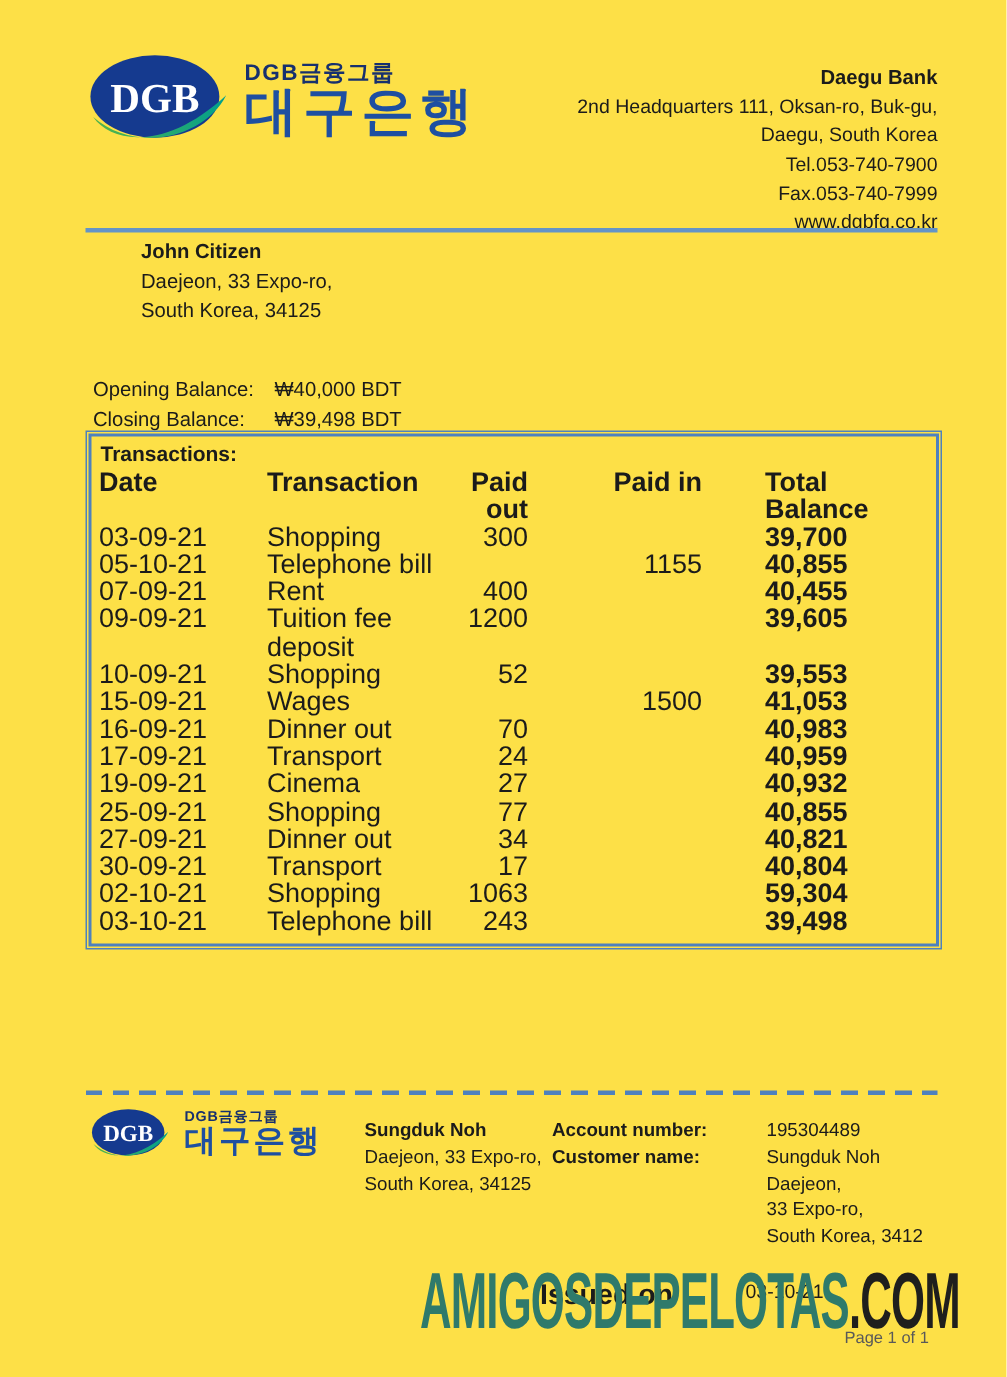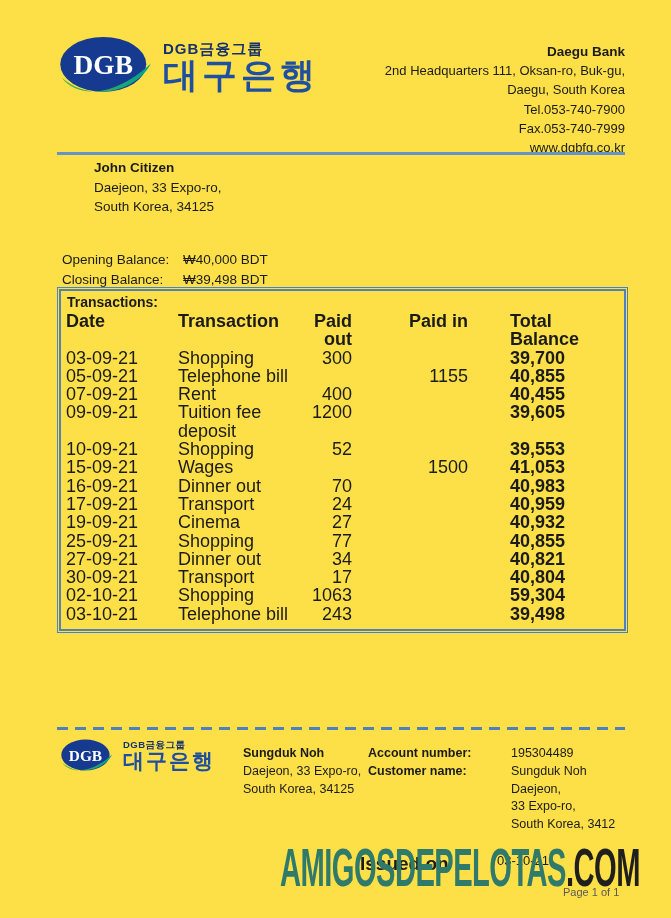--- a/index.html
+++ b/index.html
@@ -115,21 +115,21 @@
       <div>
           <div class="tx-row">
             <span class="c-date">03-09-21</span>
             <span class="c-tx">Shopping</span>
             <span class="c-out num">300</span>
             <span class="c-in num"></span>
             <span class="c-sp"></span>
             <span class="c-bal">39,700</span>
           </div>
           <div class="tx-row">
-            <span class="c-date">05-09-21</span>
+            <span class="c-date">05-10-21</span>
             <span class="c-tx">Telephone bill</span>
             <span class="c-out num"></span>
             <span class="c-in num">1155</span>
             <span class="c-sp"></span>
             <span class="c-bal">40,855</span>
           </div>
           <div class="tx-row">
             <span class="c-date">07-09-21</span>
             <span class="c-tx">Rent</span>
             <span class="c-out num">400</span>

